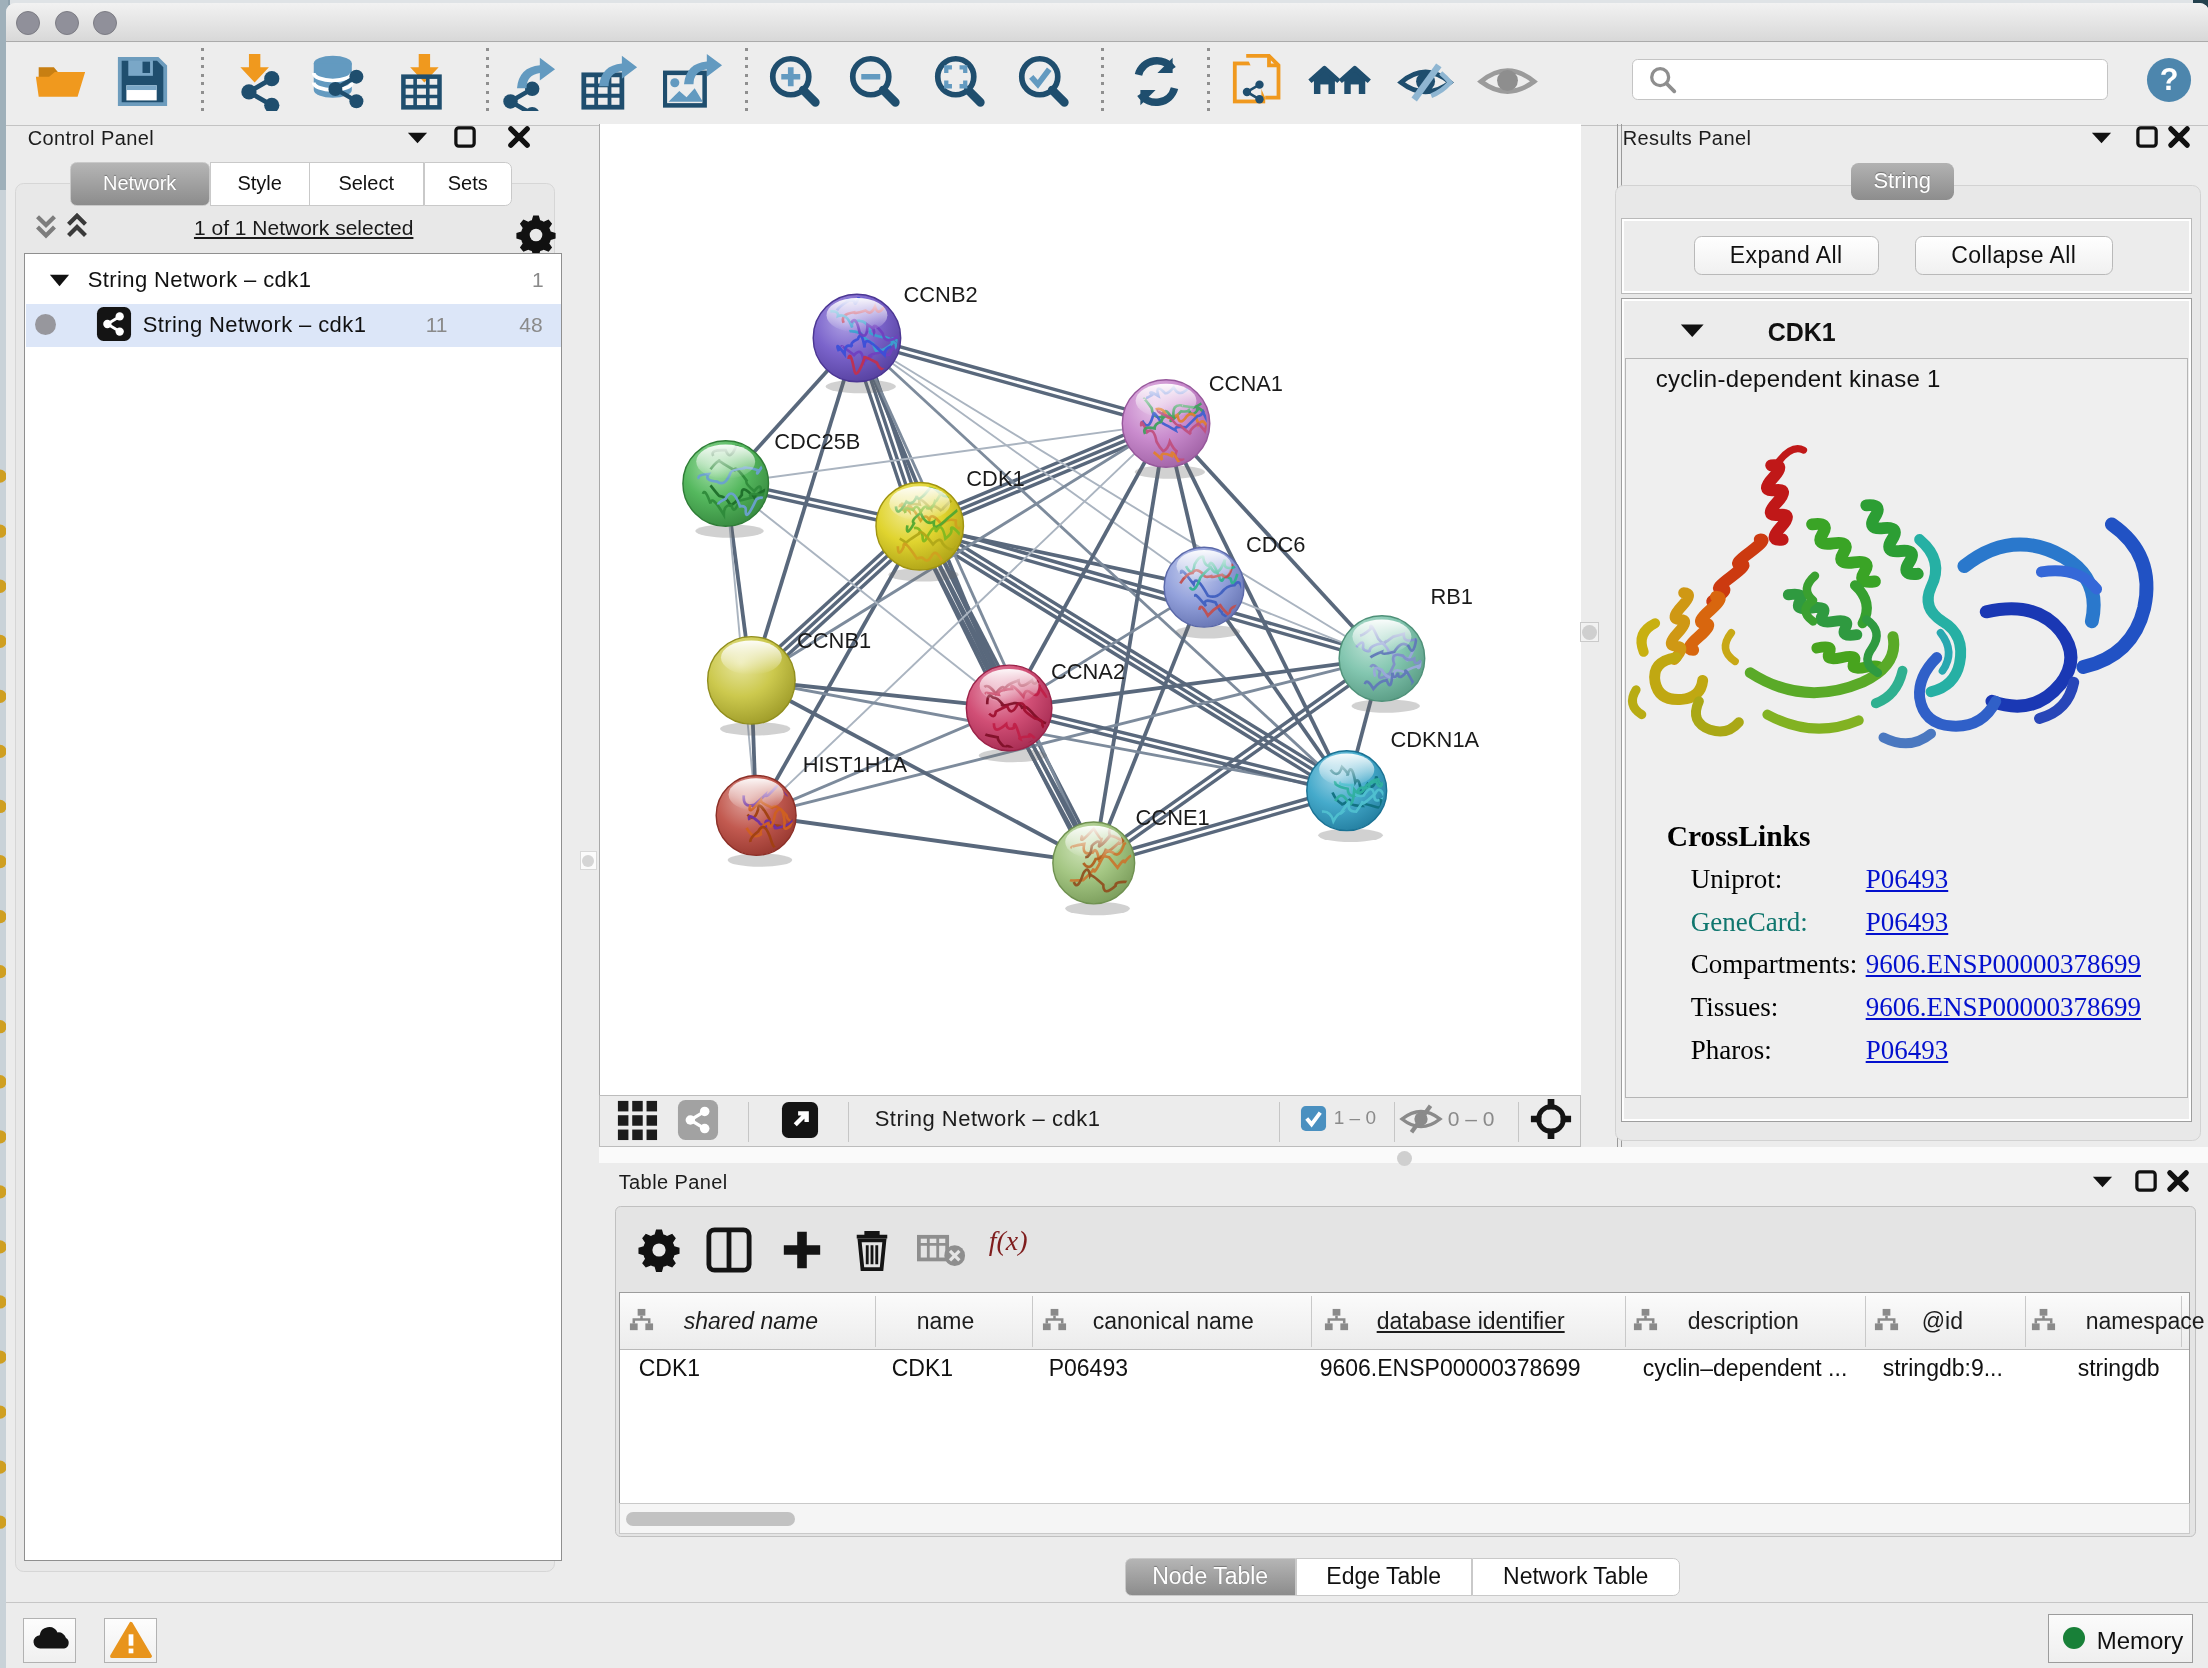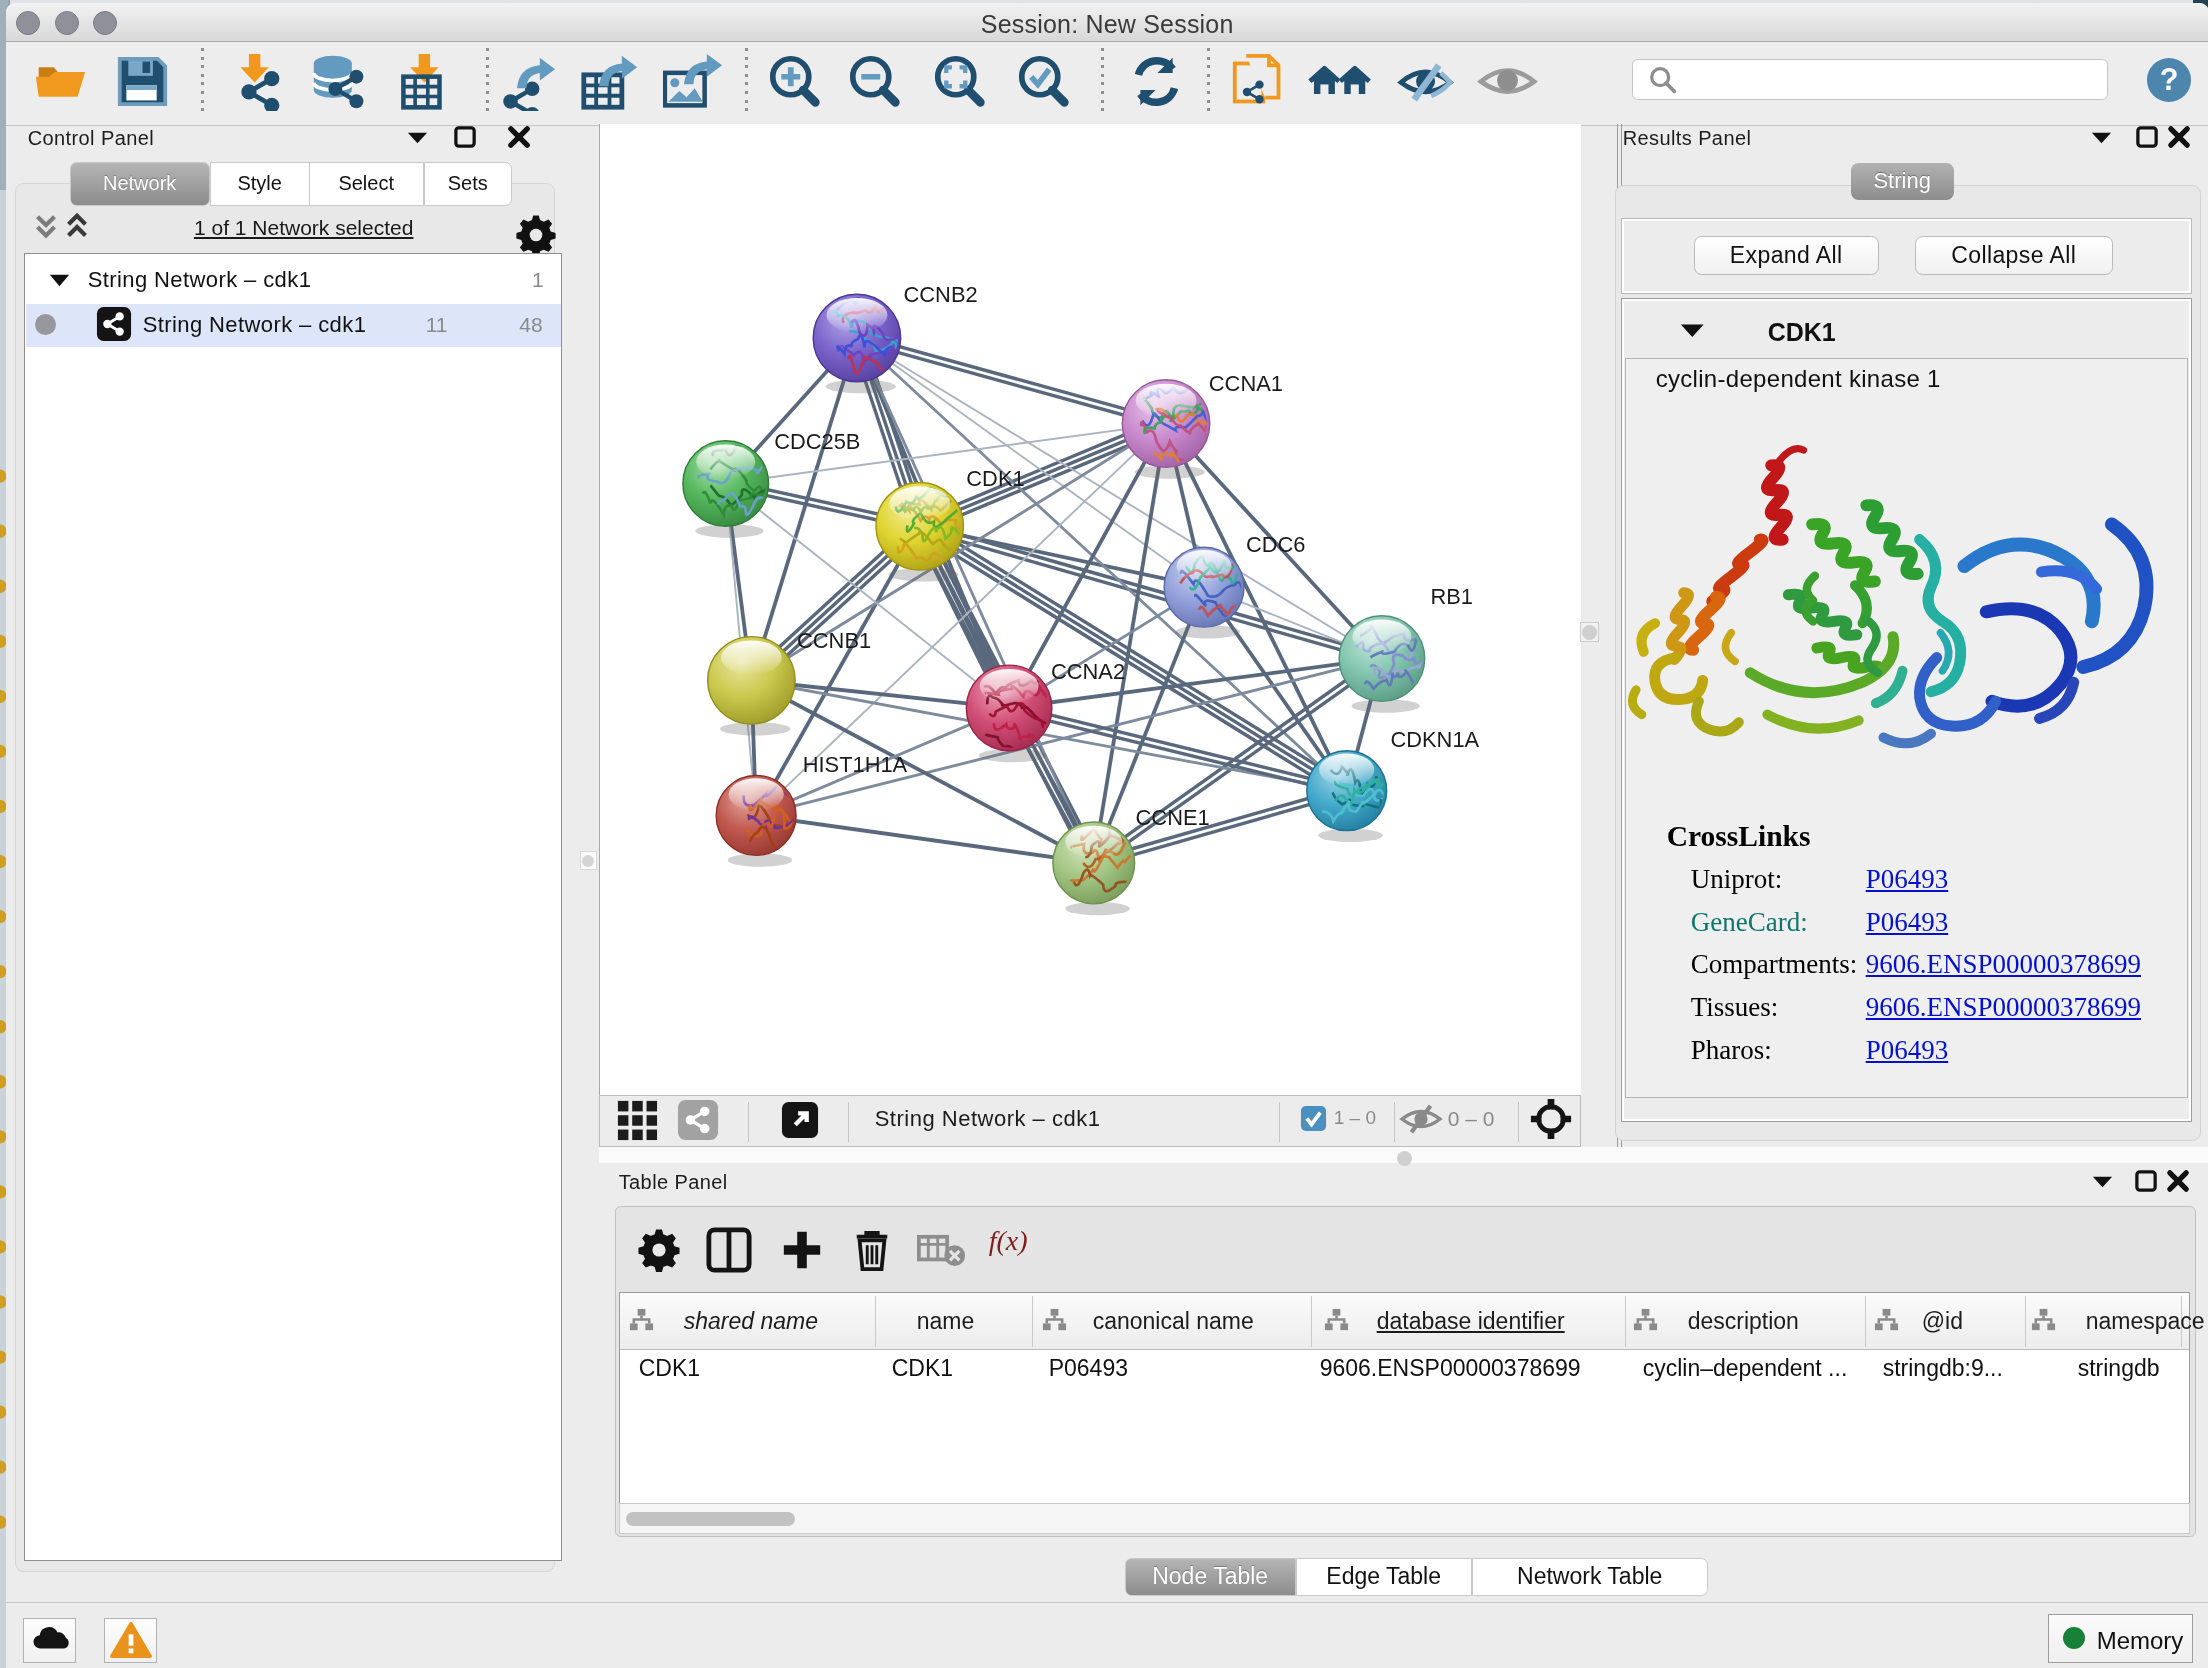--- a/index.html
+++ b/index.html
@@ -48,21 +48,20 @@
     <circle cx="0" cy="1428" r="7" fill="#cf9f22"></circle>
     <circle cx="0" cy="1486" r="7" fill="#cf9f22"></circle>
     <circle cx="0" cy="1544" r="7" fill="#cf9f22"></circle>
     <circle cx="0" cy="1602" r="7" fill="#cf9f22"></circle>
   </svg>
 <div class="win">
 <div class="titlebar">
 <div class="tl" style="left:10.5px;"></div>
 <div class="tl" style="left:49px;"></div>
 <div class="tl" style="left:87px;"></div>
-<div class="titletext">Session: New Session</div>
 </div>
 <div class="toolbar"></div>
 <svg class="abs" style="left:27.6px;top:51px" width="55" height="55" viewBox="0 0 58 58">
       <path d="M6 14 h16 l6 7 h18 v8 H6 z" fill="#c87f12"></path>
       <path d="M3 24 h14 l6-5 h32 l-8 26 H6 z" fill="#f0991e"></path>
     </svg>
 <svg class="abs" style="left:110px;top:52px" width="53" height="53" viewBox="0 0 56 56">
       <path d="M4 4 h40 l8 8 v40 H4 z" fill="#1f4e6e"></path>
       <rect x="13" y="4" width="26" height="18" fill="#7aa7c7"></rect>
       <rect x="28" y="7" width="8" height="12" fill="#1f4e6e"></rect>
@@ -772,21 +771,21 @@
 <div class="abs" style="left:886px;top:1352px;font-size:23px;color:#111;">CDK1</div>
 <div class="abs" style="left:1043px;top:1352px;font-size:23px;color:#111;">P06493</div>
 <div class="abs" style="left:1314px;top:1352px;font-size:23px;color:#111;">9606.ENSP00000378699</div>
 <div class="abs" style="left:1637px;top:1352px;font-size:23px;color:#111;">cyclin–dependent ...</div>
 <div class="abs" style="left:1877px;top:1352px;font-size:23px;color:#111;">stringdb:9...</div>
 <div class="abs" style="left:2072px;top:1352px;font-size:23px;color:#111;">stringdb</div>
 <div class="abs" style="left:613px;top:1500px;width:1571px;height:31px;background:#f5f5f5;border:1px solid #c9c9c9;"></div>
 <div class="abs" style="left:620px;top:1509px;width:169px;height:14.3px;border-radius:7.6px;background:#c2c2c2;"></div>
 <div class="tab tabsel" style="left:1119px;top:1555px;width:171px;height:38px;font-size:23px;border-radius:6.7px 0 0 6.7px;">Node Table</div>
 <div class="tab" style="left:1290px;top:1555px;width:176px;height:38px;font-size:23px;">Edge Table</div>
-<div class="tab" style="left:1466px;top:1555px;width:236px;height:38px;font-size:23px;border-radius:0 6.7px 6.7px 0;">Network Table</div>
+<div class="tab" style="left:1466px;top:1555px;width:208px;height:38px;font-size:23px;border-radius:0 6.7px 6.7px 0;">Network Table</div>
 <div class="abs" style="left:0;top:1599px;width:2203px;height:1px;background:#c6c6c6;"></div>
 <div class="abs" style="left:17px;top:1615px;width:53px;height:45px;background:linear-gradient(#fdfdfd,#f0f0f0);border:1.9px solid #b2b2b2;"></div>
 <svg class="abs" style="left:23px;top:1621px" width="42" height="32" viewBox="0 0 44 34">
       <path d="M12 26 a7 7 0 0 1 -1 -14 a10 10 0 0 1 19 -3 a8 8 0 0 1 9 6 a6 6 0 0 1 -2 11 z" fill="#141414"></path>
     </svg>
 <div class="abs" style="left:98px;top:1615px;width:53px;height:45px;background:linear-gradient(#fdfdfd,#f0f0f0);border:1.9px solid #b2b2b2;"></div>
 <svg class="abs" style="left:104px;top:1618px" width="42" height="38" viewBox="0 0 44 40">
       <path d="M22 3 L42 37 H2 z" fill="#e8941c" stroke="#e8941c" stroke-width="4" stroke-linejoin="round"></path>
       <rect x="19.5" y="14" width="5" height="12" fill="#fff"></rect>
       <rect x="19.5" y="29" width="5" height="5" fill="#fff"></rect>

